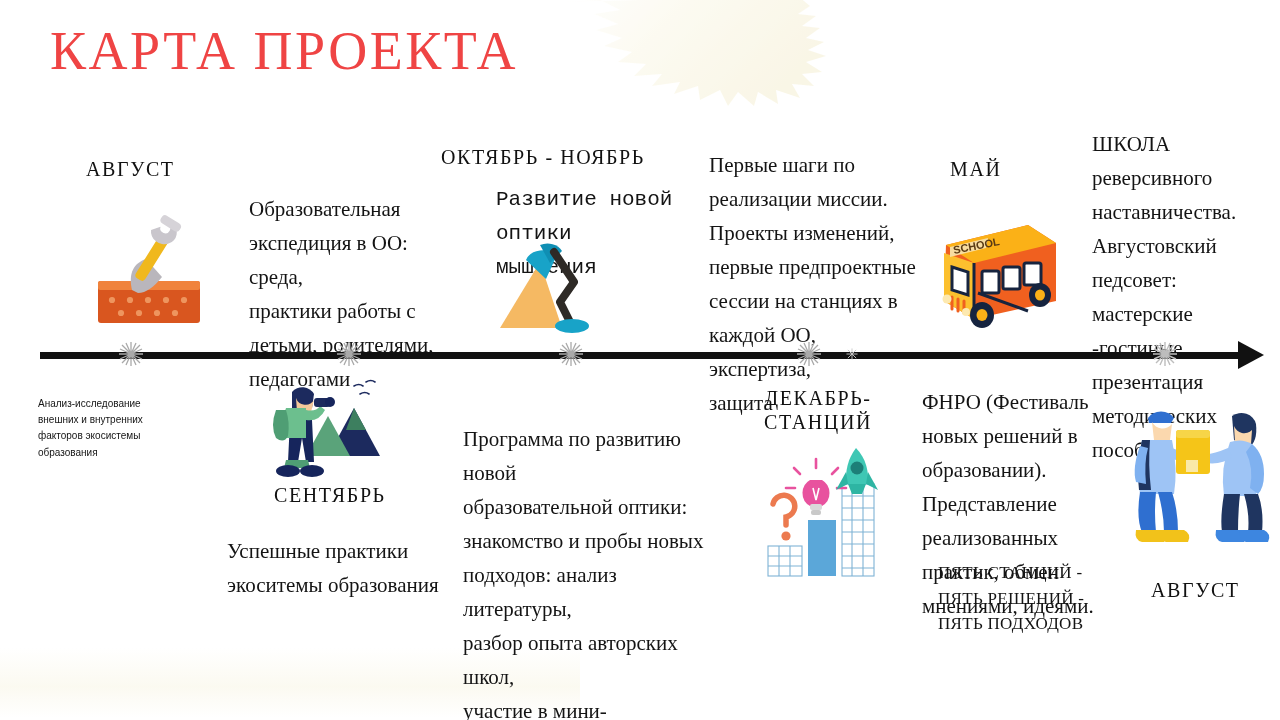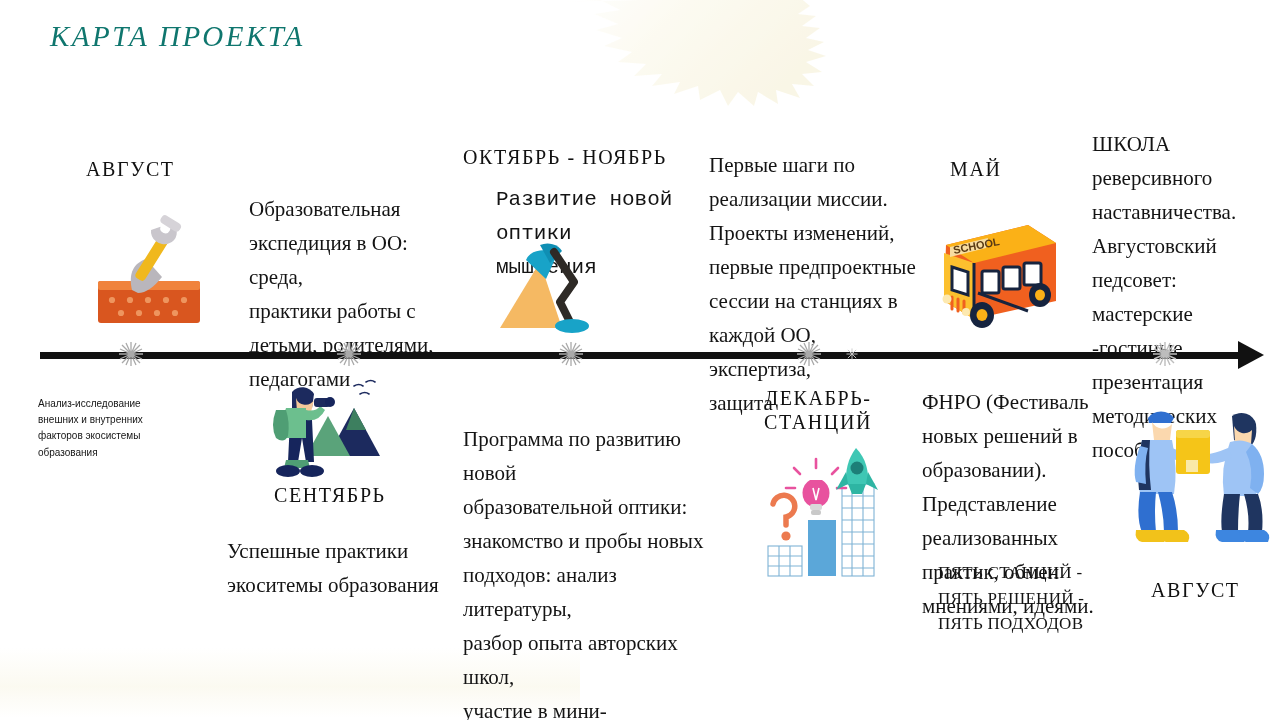--- a/index.html
+++ b/index.html
@@ -23,26 +23,25 @@
   .deco-bottom{
     position:absolute;left:-40px;top:648px;width:620px;height:70px;
     background:linear-gradient(180deg,rgba(250,248,238,0) 0%,rgba(250,248,236,.75) 55%,rgba(252,251,245,0) 100%);
     pointer-events:none;
   }
 
   
   .page-title{
     position:absolute;left:50px;top:20px;
     font-family:"Liberation Serif", serif;
-    font-size:29px;
+    font-size:54px;
     letter-spacing:2.5px;
-    color:#0f766e;
+    color:#ef4444;
     font-weight:400;
     white-space:nowrap;
-    font-style:italic;
   }
 
   
   .timeline-axis{
     position:absolute;left:40px;top:352px;width:1200px;height:7px;
     background:#111;
   }
   .axis-arrow{
     position:absolute;left:1238px;top:341px;
     width:0;height:0;
@@ -130,21 +129,21 @@
       <rect x="68" y="4" width="22" height="9" rx="4" fill="#d6d3d8" transform="rotate(32 79 8)"></rect>
     </svg>
   </div>
 
   <div class="para" style="left:249px;top:192px;width:210px;">Образовательная
 экспедиция в ОО: среда,
 практики работы с
 детьми, родителями,
 педагогами</div>
 
-  <div class="month" style="left:463px;top:145px;">ОКТЯБРЬ - НОЯБРЬ</div>
+  <div class="month" style="left:441px;top:145px;">ОКТЯБРЬ - НОЯБРЬ</div>
 
   <div class="para" style="left:496px;top:183px;width:215px;font-family:Liberation Mono, monospace;">Развитие новой оптики
 мышления</div>
 
   <div class="icon-box" style="left:488px;top:240px;width:110px;height:95px;">
     <svg viewBox="0 0 110 95" width="110" height="95">
       <path d="M52,22 L12,88 L74,88 Z" fill="#f5b963"></path>
       <path d="M38,20 a17,15 0 0 1 30,-3 l-10,22 z" fill="#18a3c8"></path>
       <path d="M52,5 a16,13 0 0 1 22,6 l-12,12 z" fill="#0f8fb4"></path>
       <path d="M66,12 L86,42 L72,62 L82,82" stroke="#2e2a26" stroke-width="8" fill="none" stroke-linecap="round" stroke-linejoin="round"></path>

